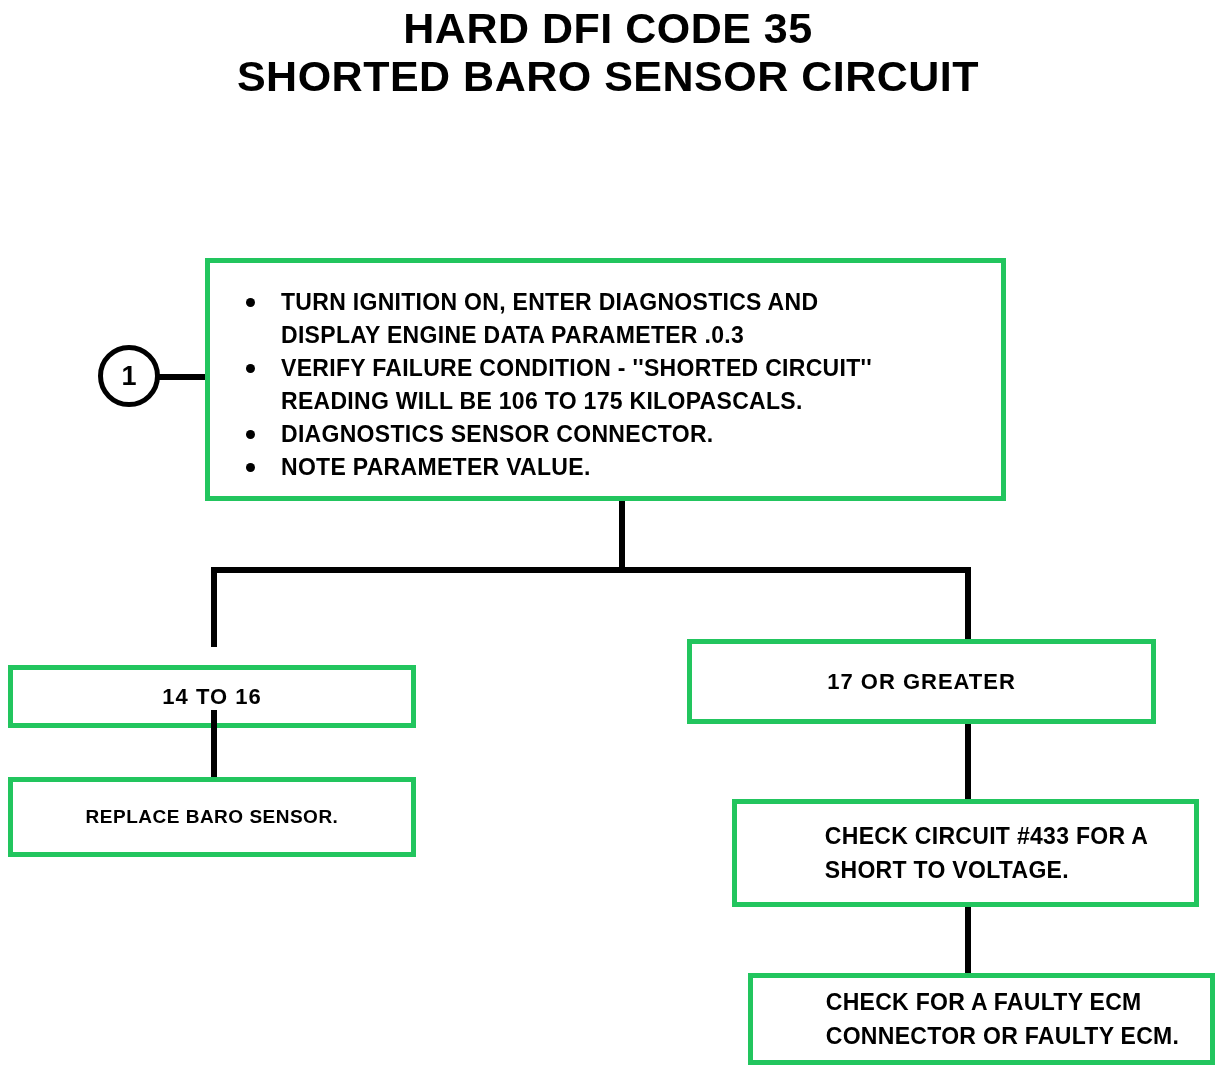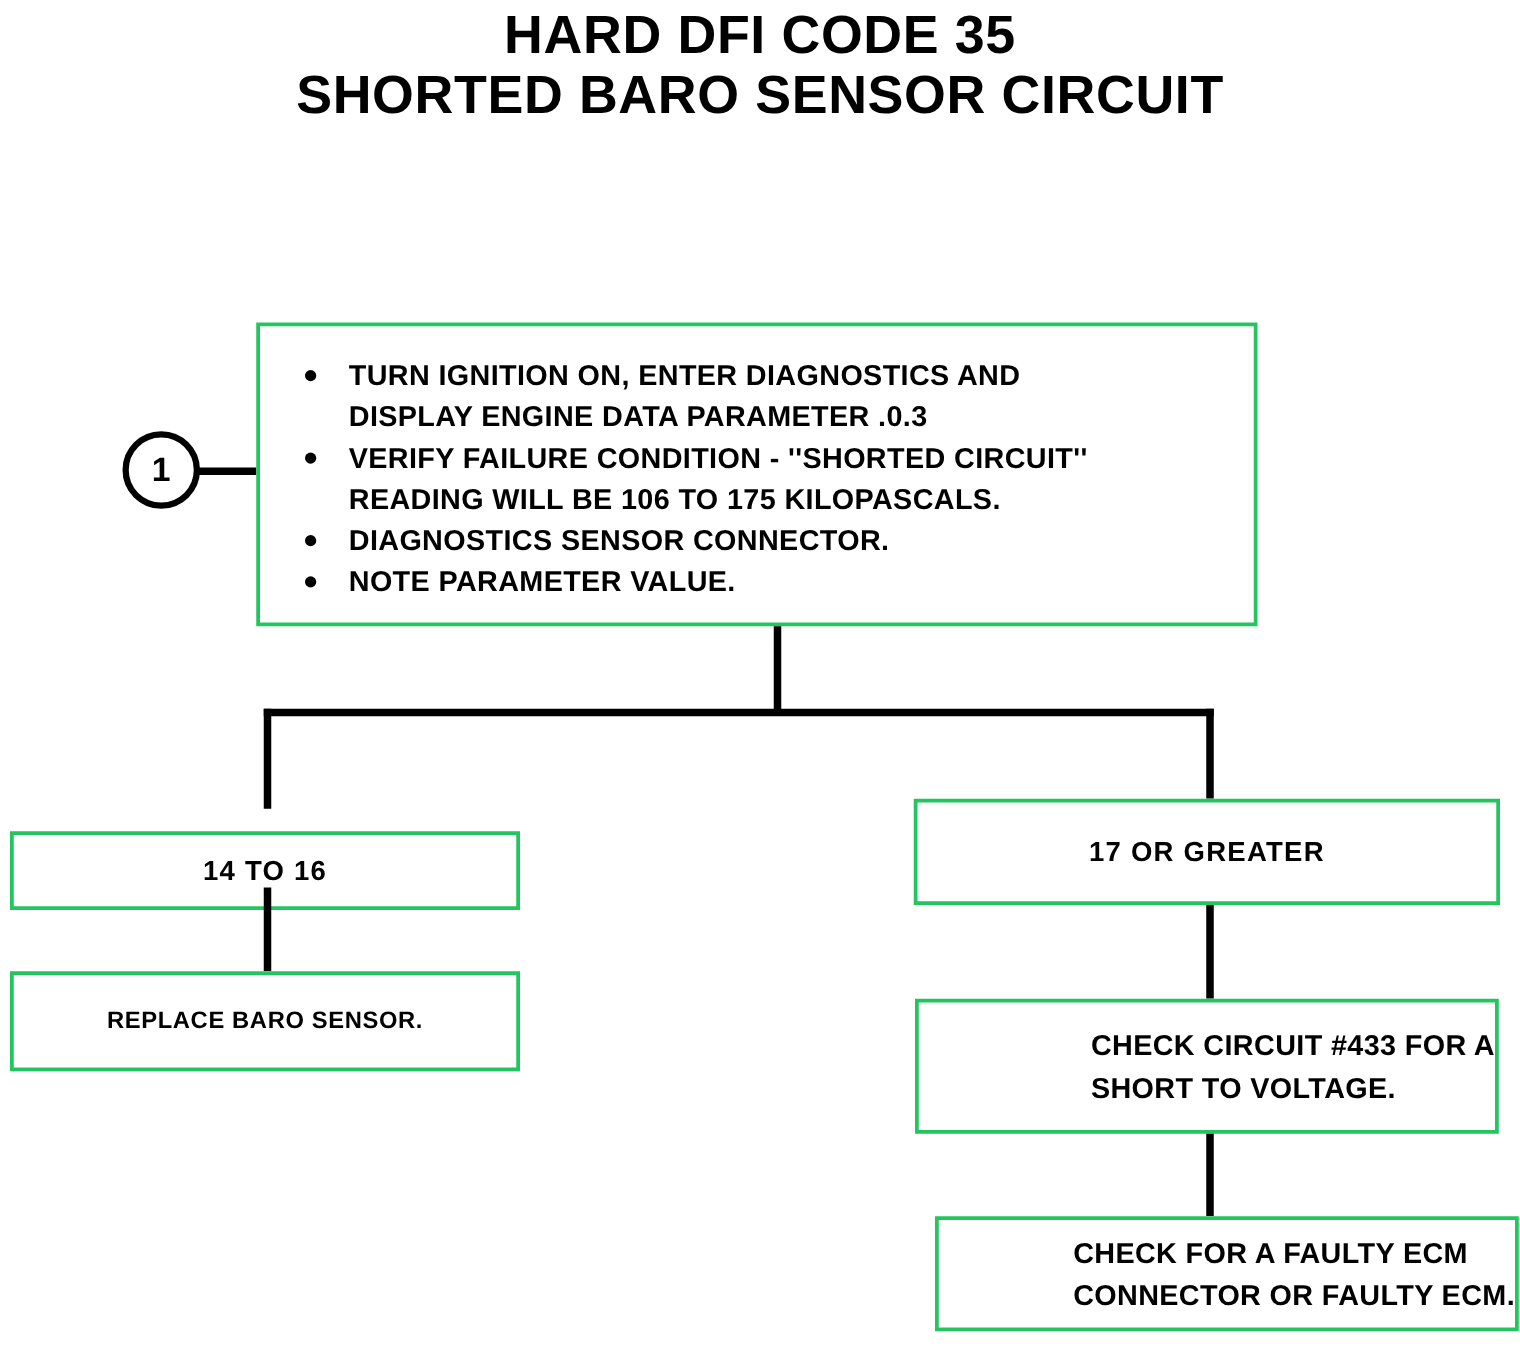--- a/index.html
+++ b/index.html
@@ -25,21 +25,21 @@
     font-size: 43px;
     line-height: 48px;
     letter-spacing: 0.5px;
     white-space: nowrap;
   }
   .title.l1 { top: 4px; text-align: center; }
   .title.l2 { top: 52px; text-align: center; }
 
   .node {
     position: absolute;
-    border: 3px solid #22c55e;
+    border: 5px solid #22c55e;
     background: #ffffff;
     box-sizing: border-box;
     font-weight: 700;
   }
 
   
   .main-box {
     left: 205px;
     top: 258px;
     width: 801px;
@@ -101,30 +101,30 @@
     display: flex;
     align-items: center;
     justify-content: center;
     font-size: 19px;
     letter-spacing: 0.5px;
     white-space: nowrap;
   }
   .action-box-right {
     display: flex;
     align-items: center;
-    justify-content: flex-end;
+    justify-content: center;
     padding-left: 42px;
     font-size: 23px;
     line-height: 34px;
     letter-spacing: 0.3px;
   }
 
   #box-14-16      { left: 8px;   top: 647px; width: 408px; height: 63px; margin-top: 18px; }
   #box-replace    { left: 8px;   top: 777px; width: 408px; height: 80px; }
-  #box-17-greater { left: 731px; top: 639px; width: 469px; height: 85px; }
+  #box-17-greater { left: 687px; top: 639px; width: 469px; height: 85px; }
   #box-circuit    { left: 732px; top: 799px; width: 467px; height: 108px; }
   #box-ecm        { left: 748px; top: 973px; width: 467px; height: 92px; }
 </style>
 </head>
 <body>
 
 <div id="page">
 
   <div class="title l1">HARD DFI CODE 35</div>
   <div class="title l2">SHORTED BARO SENSOR CIRCUIT</div>

